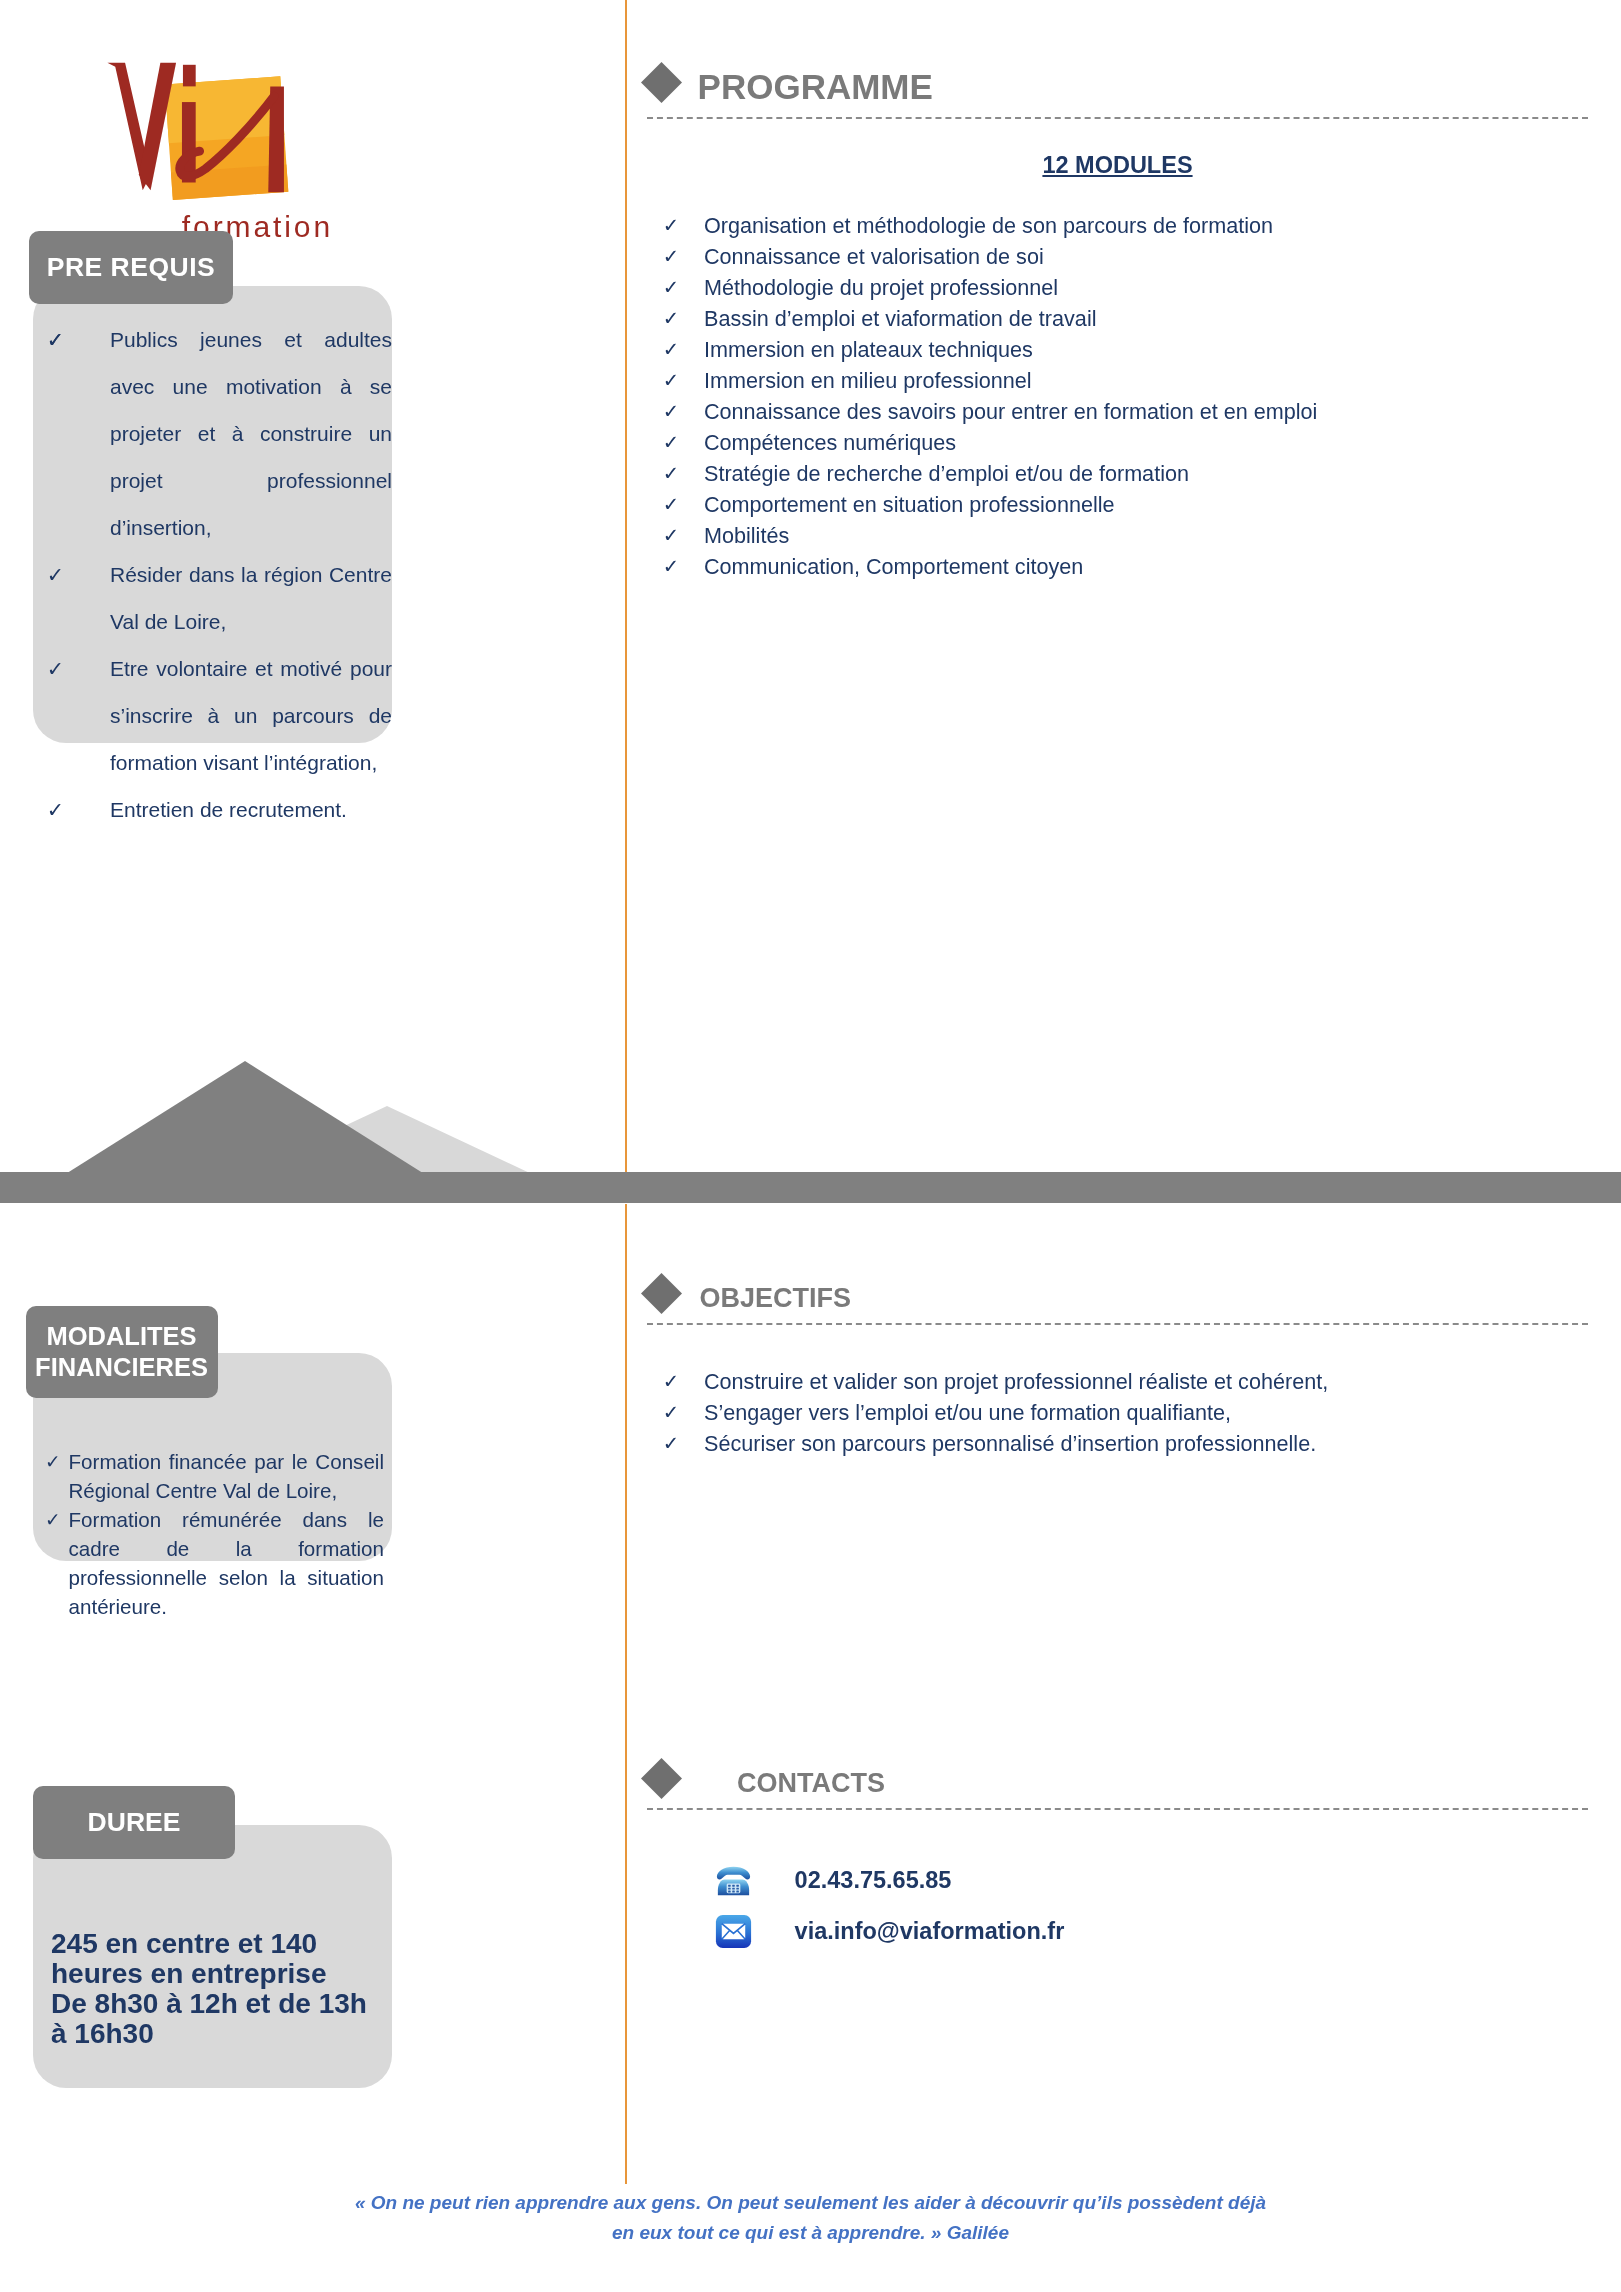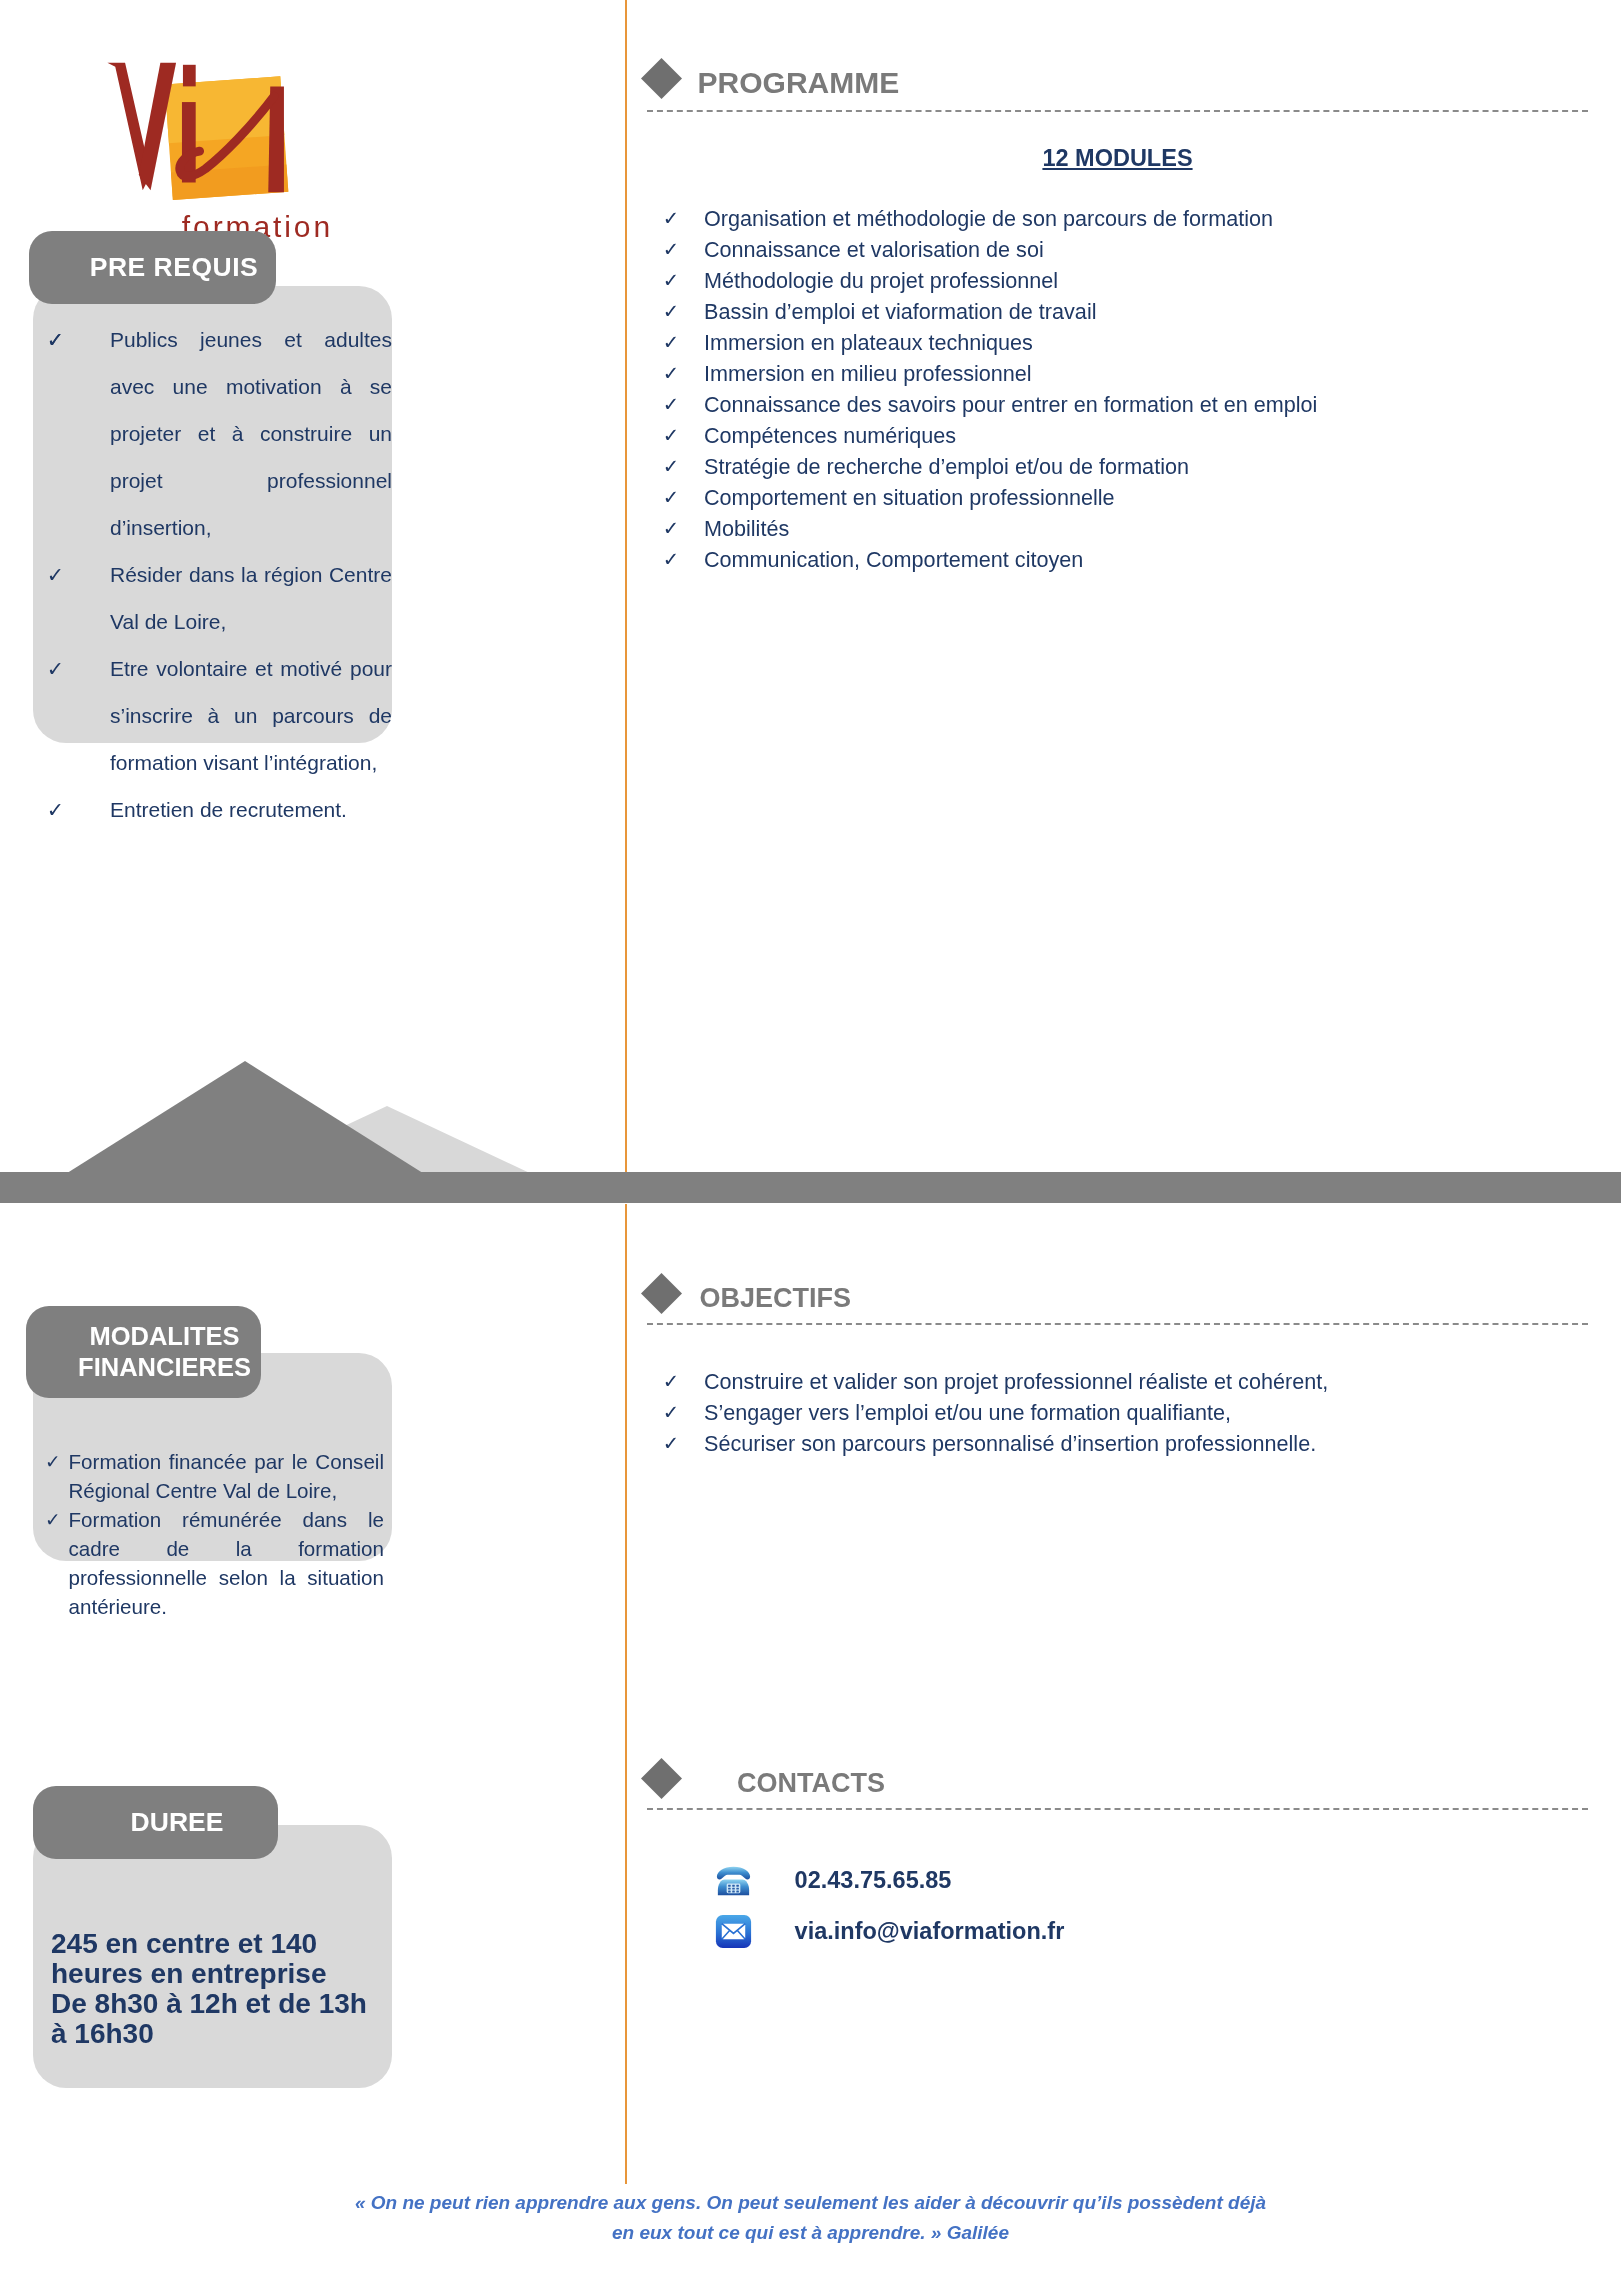--- a/index.html
+++ b/index.html
@@ -86,30 +86,29 @@
 
   
   .card {
     position: absolute;
     background: #d9d9d9;
     border-radius: 33px;
   }
   .card-label {
     position: absolute;
     background: #7f7f7f;
-    border-radius: 23px;
+    border-radius: 10px;
     color: #ffffff;
     font-weight: bold;
     display: flex;
     align-items: center;
     justify-content: center;
     text-align: center;
     line-height: 1.22;
     z-index: 3;
-    padding-left: 43px;
   }
 
   
   #card-prerequis { left: 33px; top: 286px; width: 359px; height: 457px; }
   #label-prerequis { left: 29px; top: 231px; width: 204px; height: 73px; font-size: 26.5px; letter-spacing: 0.5px; }
   #body-prerequis {
     position: absolute;
     left: 39px; top: 316px; width: 353px;
     z-index: 4;
   }
@@ -189,21 +188,21 @@
     background: #6f6f6f;
     transform: rotate(45deg);
     flex: 0 0 auto;
   }
   .sec-title {
     color: #7a7a7a;
     font-weight: bold;
     font-variant: small-caps;
     text-transform: lowercase;
     letter-spacing: 0px;
-    font-size: 43px;
+    font-size: 50px;
     line-height: 1;
   }
   .dash-rule {
     height: 0;
     border-top: 2px dashed #8a8a8a;
     margin-top: 9.8px;
   }
 
   #sec-programme { left: 647px; top: 57px; width: 941px; }
   #sec-programme .sec-title { margin-left: 21.6px; }

